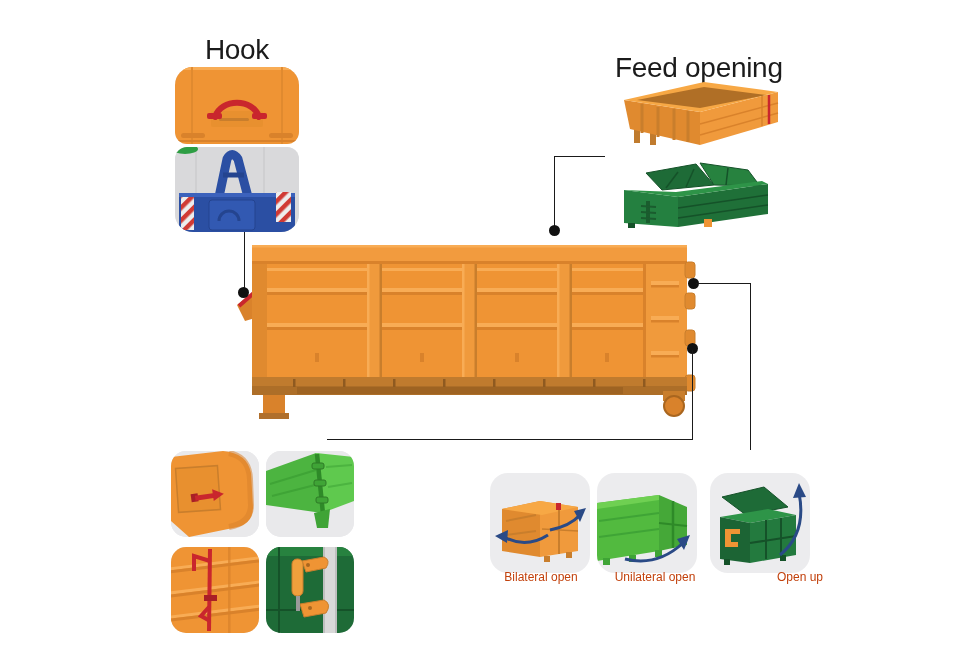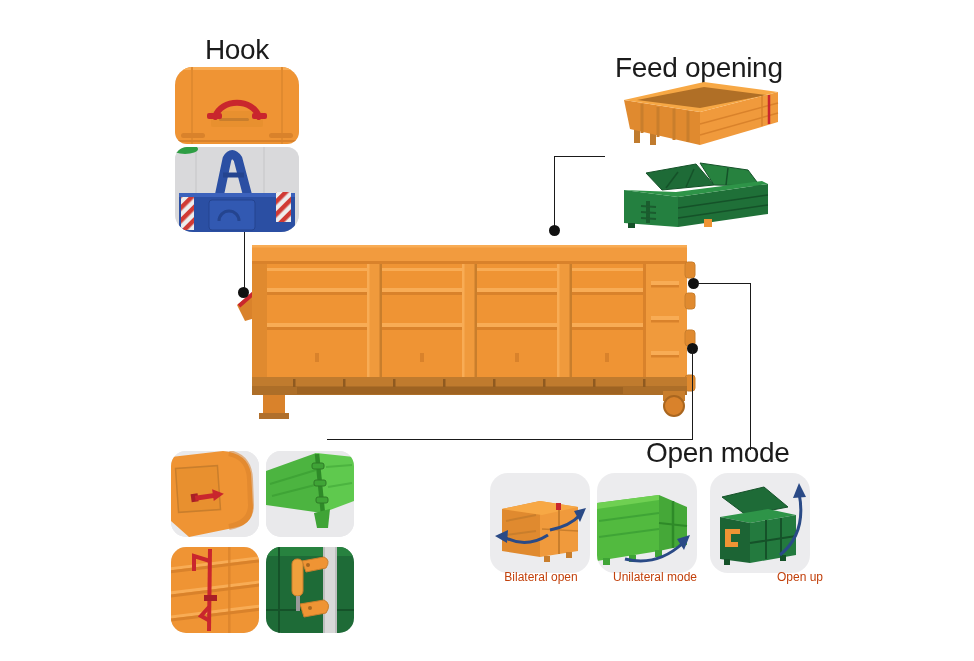--- a/index.html
+++ b/index.html
@@ -277,21 +277,20 @@
       <rect x="69" y="0" width="2" height="86" fill="#BFBFBF"></rect>
       <path d="M36,14 L58,10 Q65,13 60,21 L40,25 Z" fill="#EF9434" stroke="#C97E2C"></path>
       <path d="M34,57 L58,53 Q66,57 60,66 L38,70 Z" fill="#EF9434" stroke="#C97E2C"></path>
       <rect x="26" y="12" width="11" height="37" rx="5" fill="#F0A03C" stroke="#C97E2C"></rect>
       <rect x="30" y="49" width="4" height="15" fill="#9a9a9a"></rect>
       <circle cx="42" cy="18" r="2" fill="#A9661F"></circle>
       <circle cx="44" cy="61" r="2" fill="#A9661F"></circle>
     </svg>
   </div>
 
-  <div class="abs title" style="left:646px;top:437px;">Open mode</div>
 
   <div class="tile" style="left:490px;top:473px;width:100px;height:100px;border-radius:18px;background:#ECECEE;">
     <svg viewBox="0 0 100 100">
       <polygon points="12,36 50,28 50,84 12,78" fill="#E08A2F"></polygon>
       <line x1="16" y1="48" x2="46" y2="42" stroke="#C97E2C" stroke-width="2"></line>
       <line x1="16" y1="62" x2="46" y2="58" stroke="#C97E2C" stroke-width="2"></line>
       <polygon points="50,28 88,34 88,78 50,84" fill="#F09A3C"></polygon>
       <polygon points="12,36 50,28 88,34 52,42" fill="#F7A845"></polygon>
       <line x1="69" y1="32" x2="69" y2="81" stroke="#C97E2C" stroke-width="2"></line>
       <line x1="52" y1="56" x2="88" y2="58" stroke="#C97E2C" stroke-width="1.5"></line>
@@ -335,16 +334,16 @@
       <rect x="15" y="56" width="15" height="5" fill="#EF9434"></rect>
       <rect x="15" y="69" width="13" height="5" fill="#EF9434"></rect>
       <rect x="14" y="86" width="6" height="6" fill="#155229"></rect>
       <rect x="70" y="82" width="6" height="6" fill="#155229"></rect>
       <path d="M70,82 Q97,60 89,20" fill="none" stroke="#2A4A86" stroke-width="3"></path>
       <polygon points="83,25 89,10 96,24" fill="#2A4A86"></polygon>
     </svg>
   </div>
 
   <div class="abs caption" style="left:481px;top:570px;width:120px;">Bilateral open</div>
-  <div class="abs caption" style="left:595px;top:570px;width:120px;">Unilateral mode</div>
+  <div class="abs caption" style="left:595px;top:570px;width:120px;">Unilateral open</div>
   <div class="abs caption" style="left:740px;top:570px;width:120px;">Open up</div>
 
 </div>
 
 </body></html>

